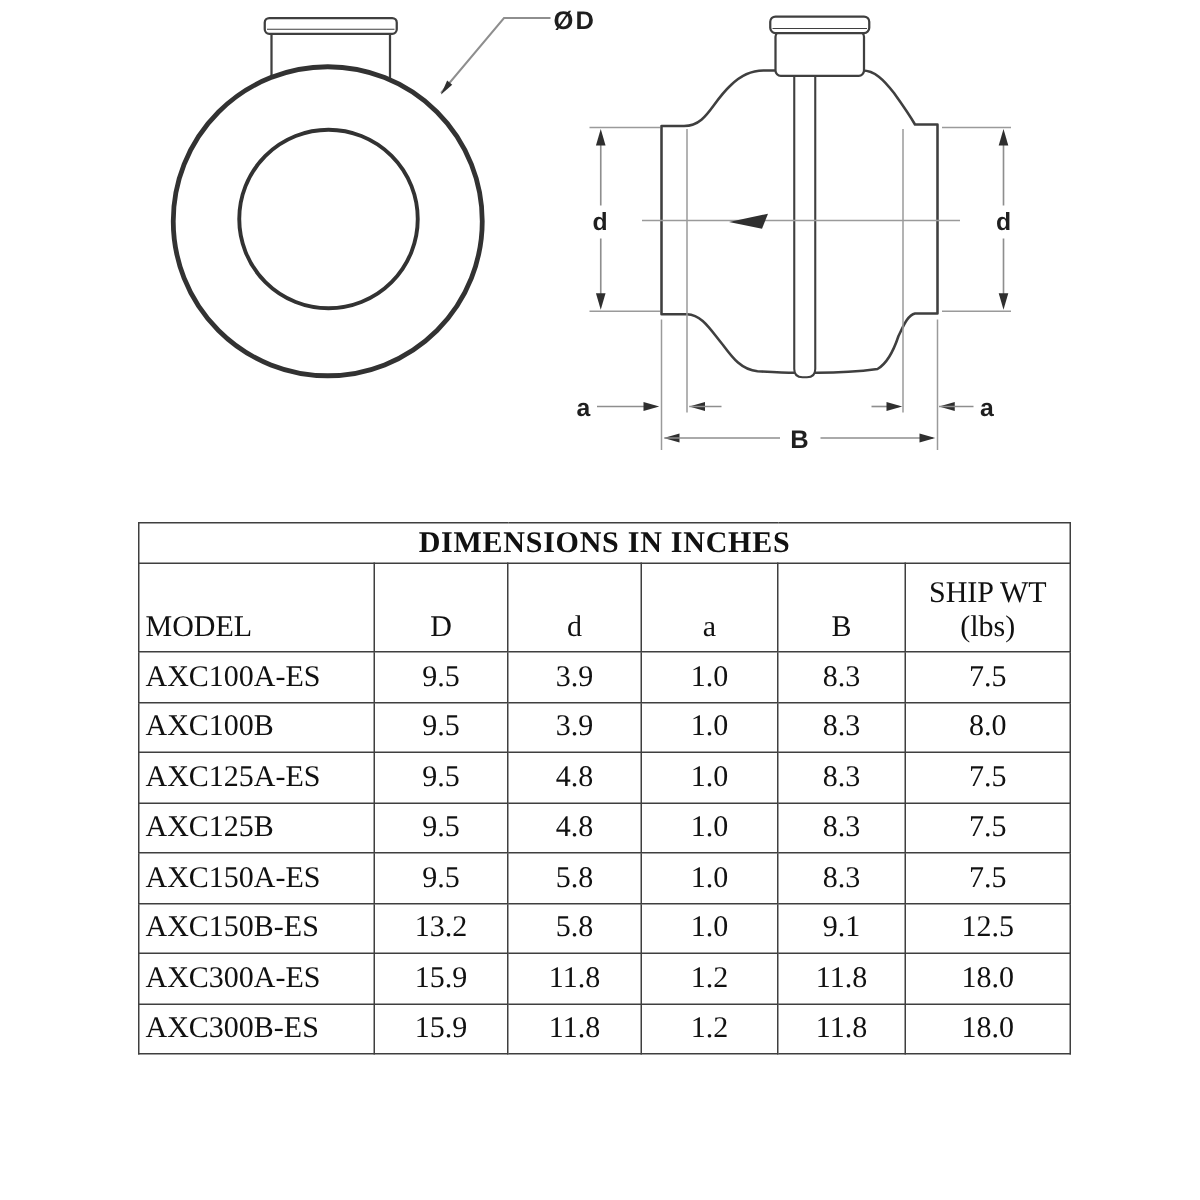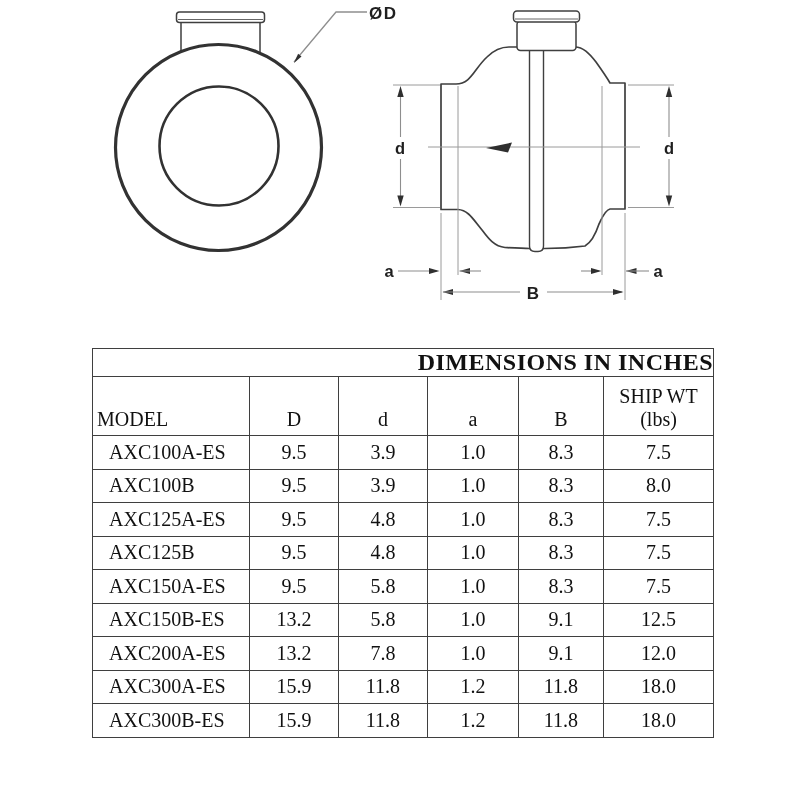--- a/index.html
+++ b/index.html
@@ -21,44 +21,44 @@
   .dim-table td,.dim-table th{
     border:1.5px solid #3f3f3f;
     font-weight:normal;
     font-size:20px;
     padding:0;
     overflow:hidden;
   }
   .dim-table .title-row th{
     height:26px;
     font-weight:bold;
-    font-size:24px;
+    font-size:20px;
     letter-spacing:0.5px;
-    text-align:right;
+    text-align:center;
     vertical-align:middle;
   }
   .dim-table .header-row th{
     height:54px;
     vertical-align:bottom;
     padding-bottom:4px;
     text-align:center;
   }
   .dim-table .header-row th.model-col{
     text-align:left;
     padding-left:4px;
   }
   .dim-table .ship-wt div{line-height:1.15;text-align:center;}
   .dim-table tbody td{
     height:32.5px;
     text-align:center;
     vertical-align:middle;
   }
   .dim-table tbody td.model-col{
     text-align:left;
-    padding-left:16px;
+    padding-left:4px;
   }
 </style>
 </head>
 <body>
 
 <svg class="drawing-svg" width="800" height="336" viewBox="0 0 800 336">
 
   <g>
 
     <g>
@@ -232,28 +232,20 @@
       </tr>
       <tr>
         <td class="model-col">AXC150B-ES</td>
         <td>13.2</td>
         <td>5.8</td>
         <td>1.0</td>
         <td>9.1</td>
         <td>12.5</td>
       </tr>
       <tr>
-        <td class="model-col">AXC200A-ES</td>
-        <td>13.2</td>
-        <td>7.8</td>
-        <td>1.0</td>
-        <td>9.1</td>
-        <td>12.0</td>
-      </tr>
-      <tr>
         <td class="model-col">AXC300A-ES</td>
         <td>15.9</td>
         <td>11.8</td>
         <td>1.2</td>
         <td>11.8</td>
         <td>18.0</td>
       </tr>
       <tr>
         <td class="model-col">AXC300B-ES</td>
         <td>15.9</td>

